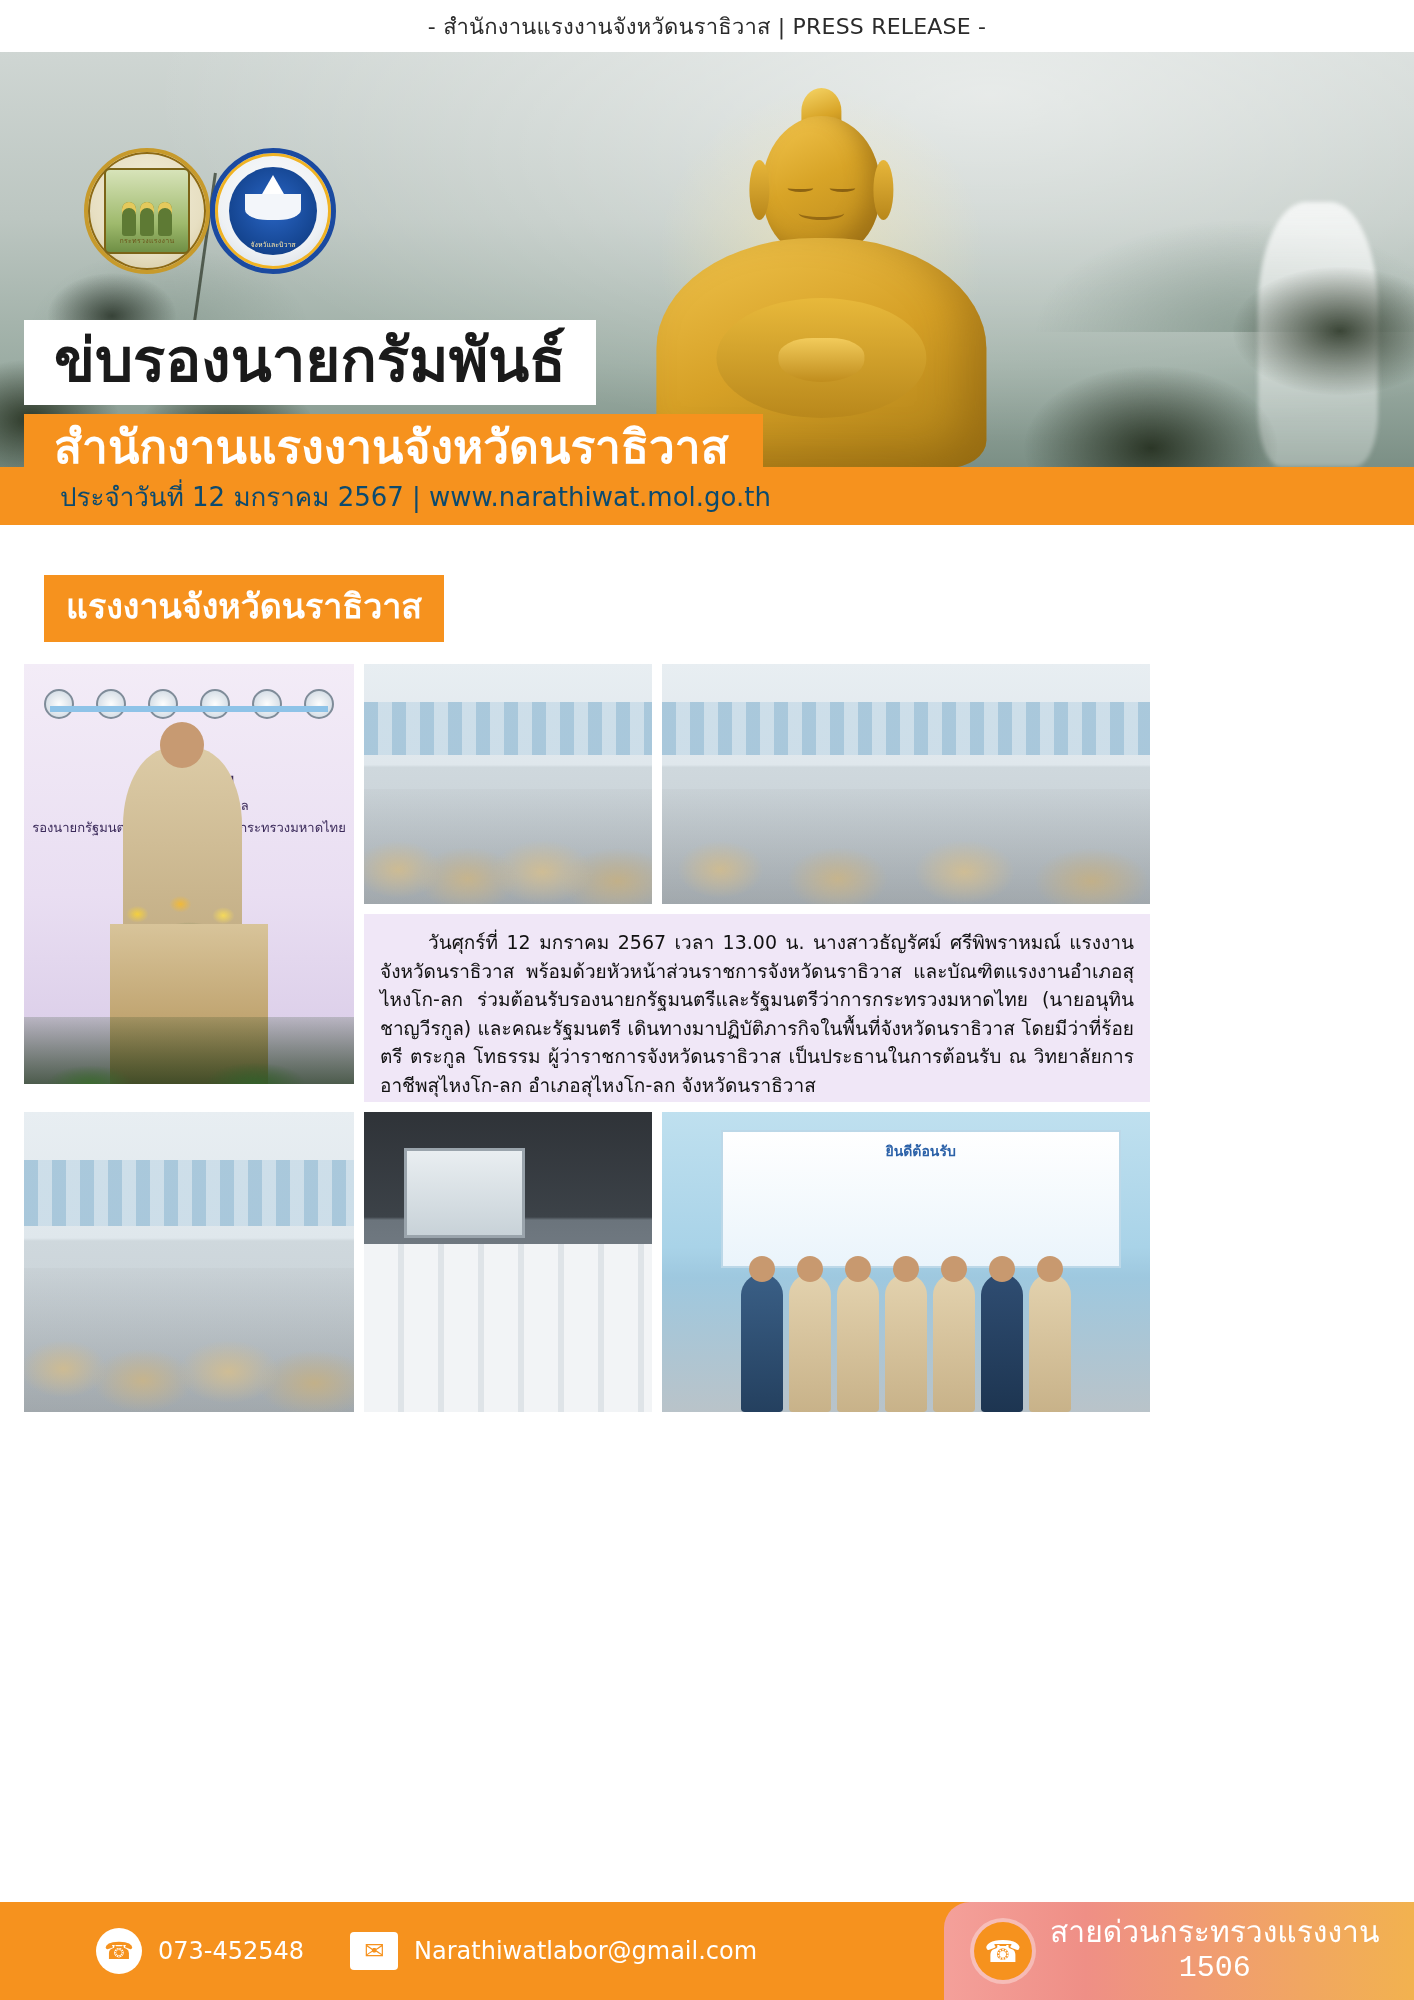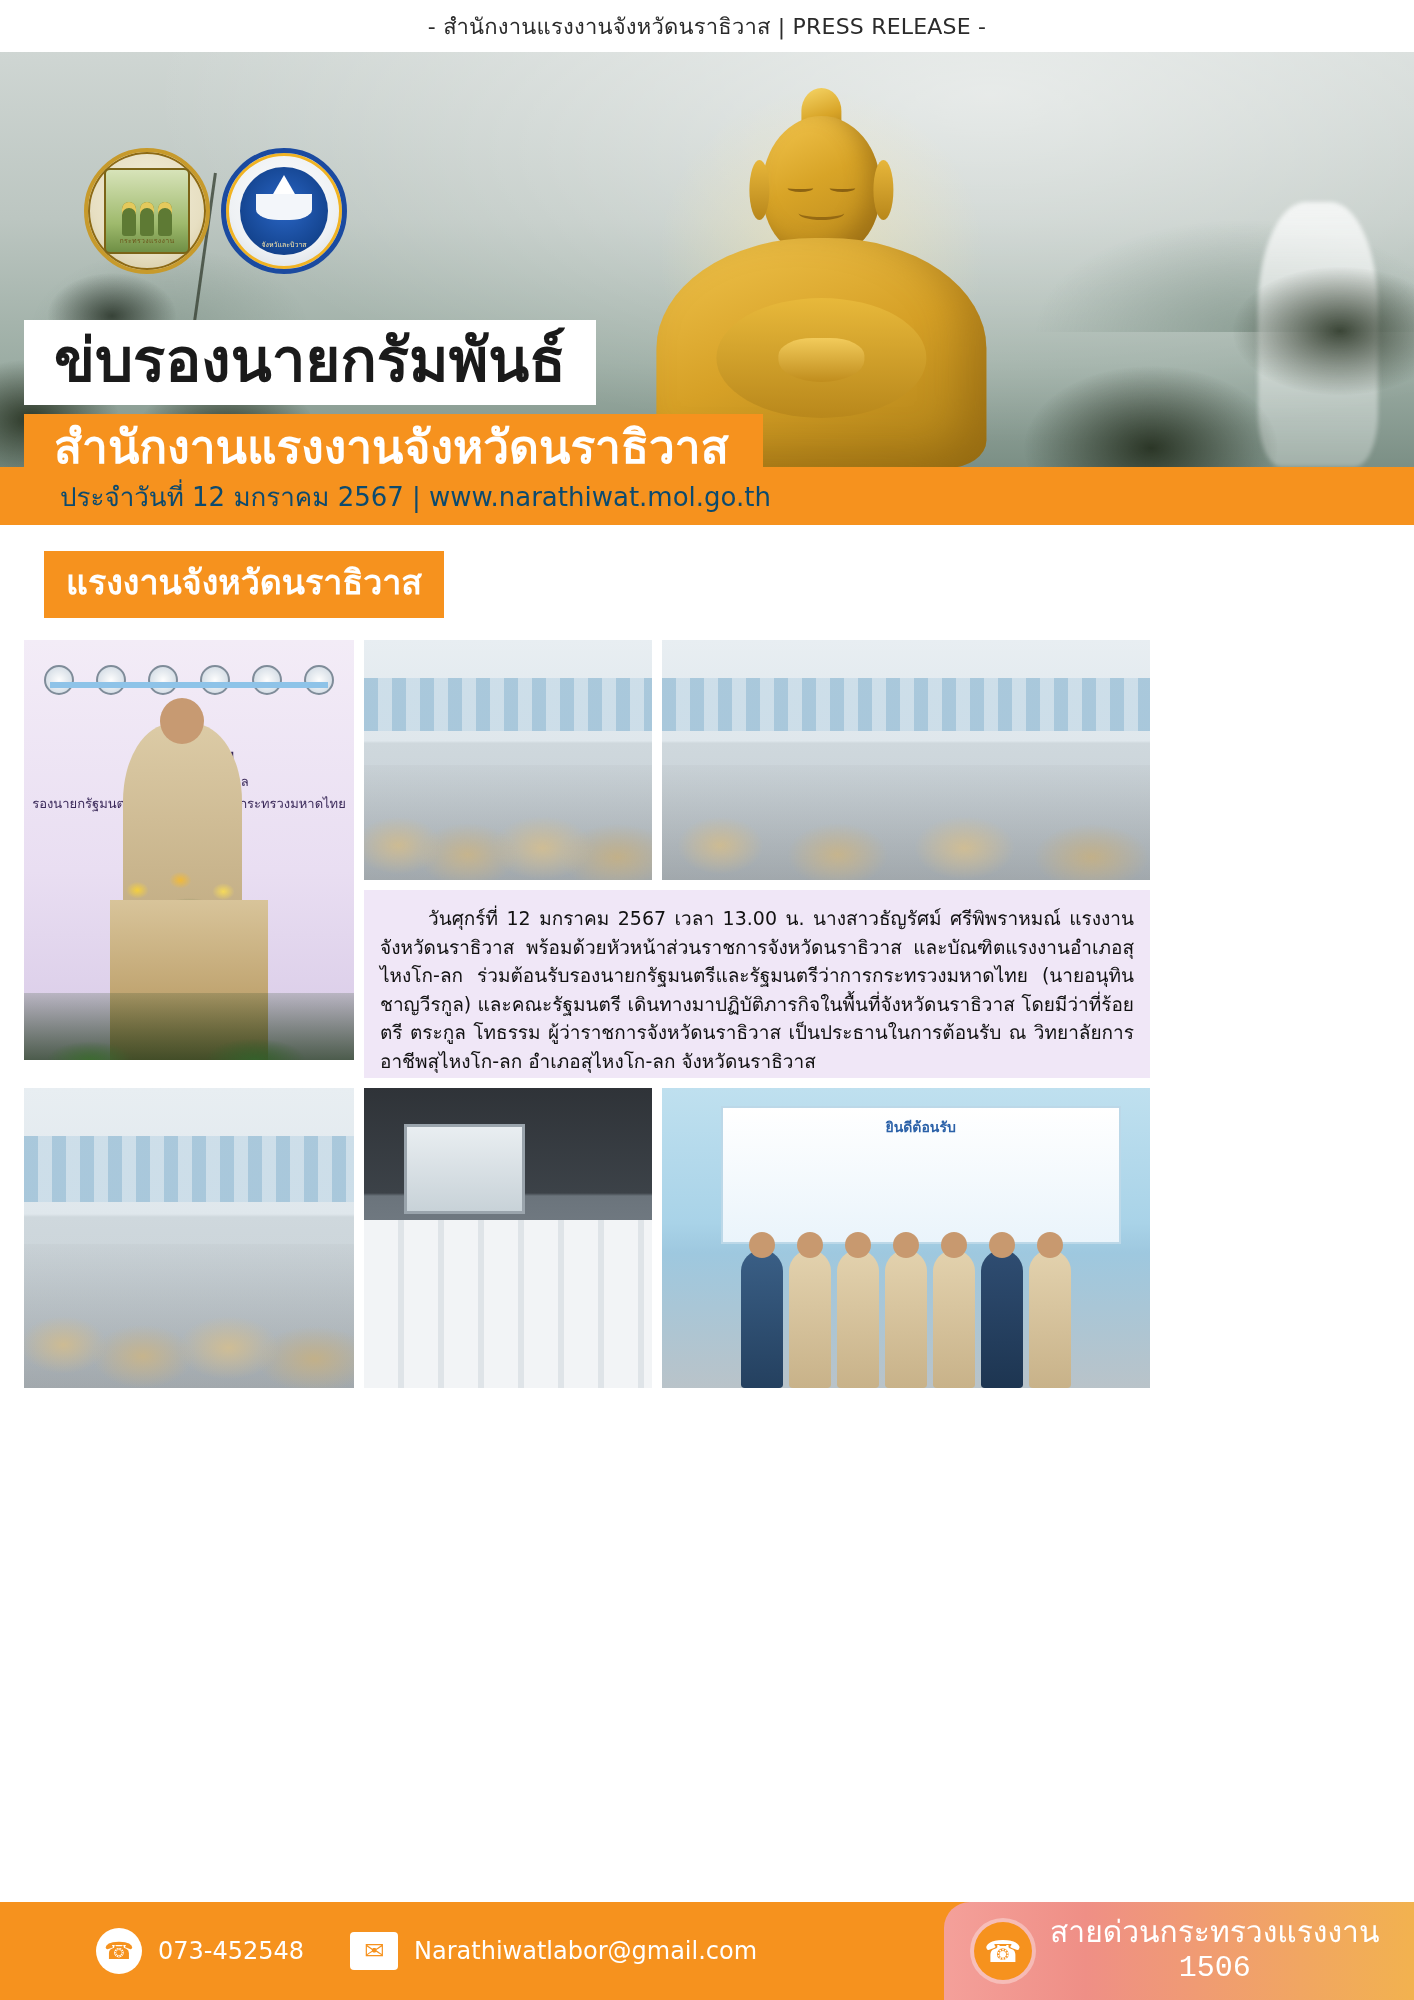--- a/index.html
+++ b/index.html
@@ -135,21 +135,21 @@
   .buddha .eye-l, .buddha .eye-r {
     position: absolute; top: 96px; width: 26px; height: 8px;
     border-bottom: 3px solid rgba(110,72,10,.7); border-radius: 0 0 50% 50%;
   }
   .buddha .eye-l { left: calc(50% - 34px); }
   .buddha .eye-r { left: calc(50% + 8px); }
 
   
   .emblems {
     position: absolute; left: 84px; top: 96px;
-    display: flex; gap: 11px; align-items: flex-start;
+    display: flex; gap: 0; align-items: flex-start;
     z-index: 5;
     font-family: Liberation Serif, serif;
   }
   .emblem {
     width: 126px; height: 126px; border-radius: 50%;
     display: flex; align-items: center; justify-content: center;
     position: relative;
   }
   .emblem-mol {
     background: radial-gradient(circle at 50% 40%, #f4f0dd 0%, #e7dfc2 60%, #cdbf92 100%);
@@ -223,21 +223,21 @@
   .datebar {
     height: 58px;
     background: #f6921e;
     display: flex; align-items: center;
     padding-left: 60px;
     color: #0c4a6e;
     font-size: 26px;
   }
 
   
-  .section-wrap { padding: 26px 40px 0 40px; }
+  .section-wrap { padding: 26px 40px 0 40px; margin-top: 24px; }
   .section-label {
     display: inline-block;
     background: #f6921e;
     color: #ffffff;
     font-size: 34px;
     font-weight: bold;
     padding: 4px 22px 9px 22px;
     margin-left: 4px;
   }
 

